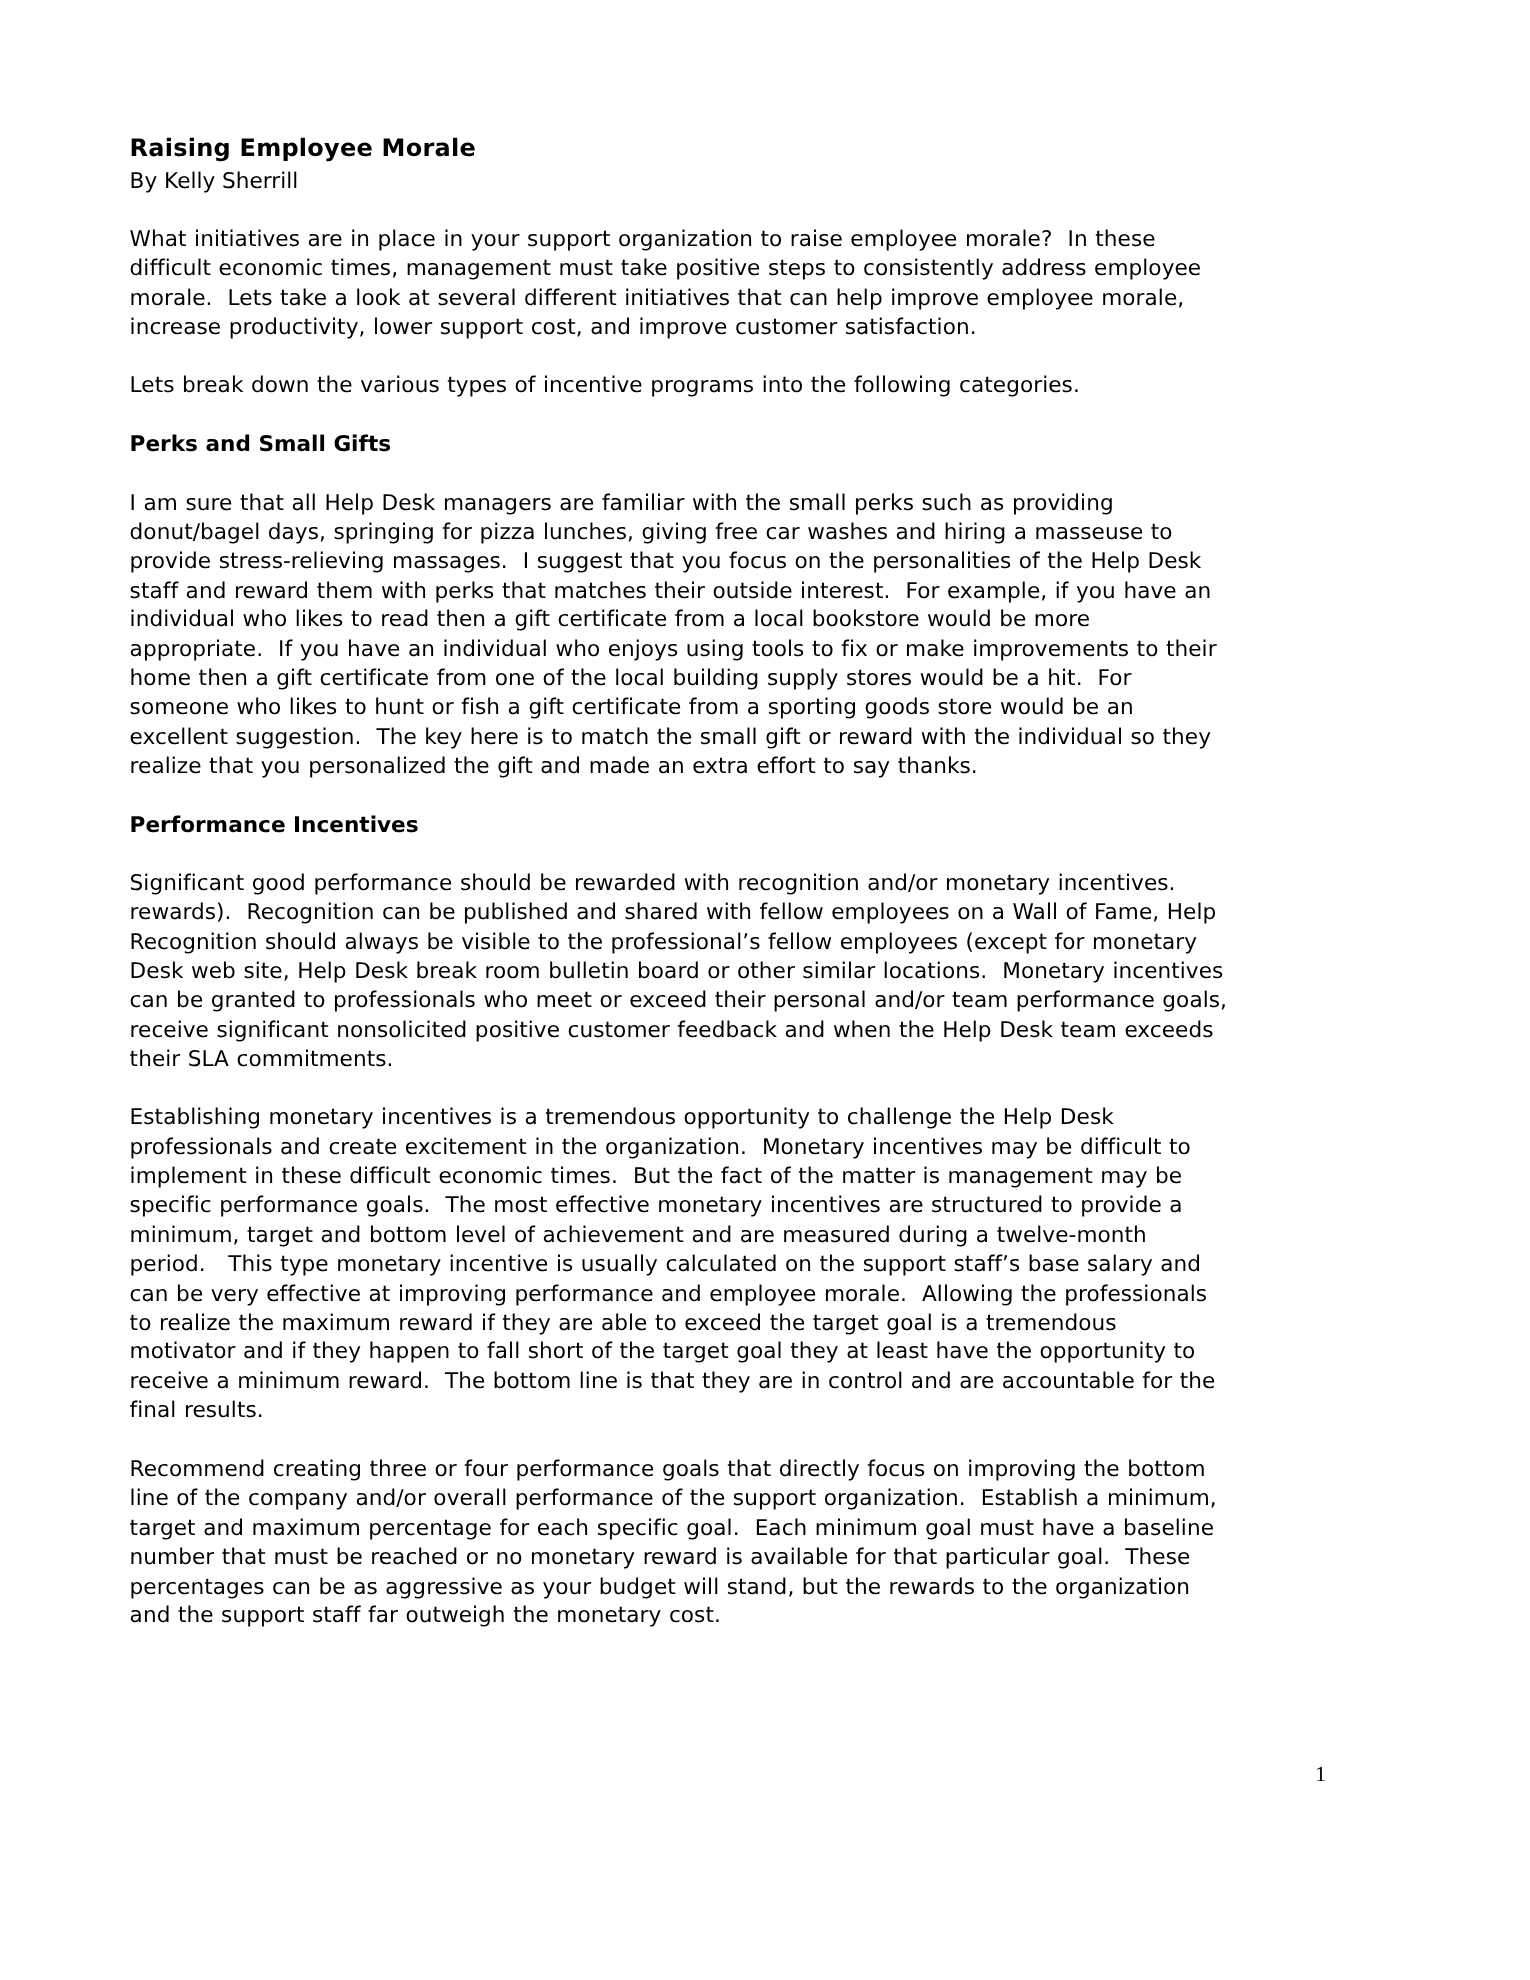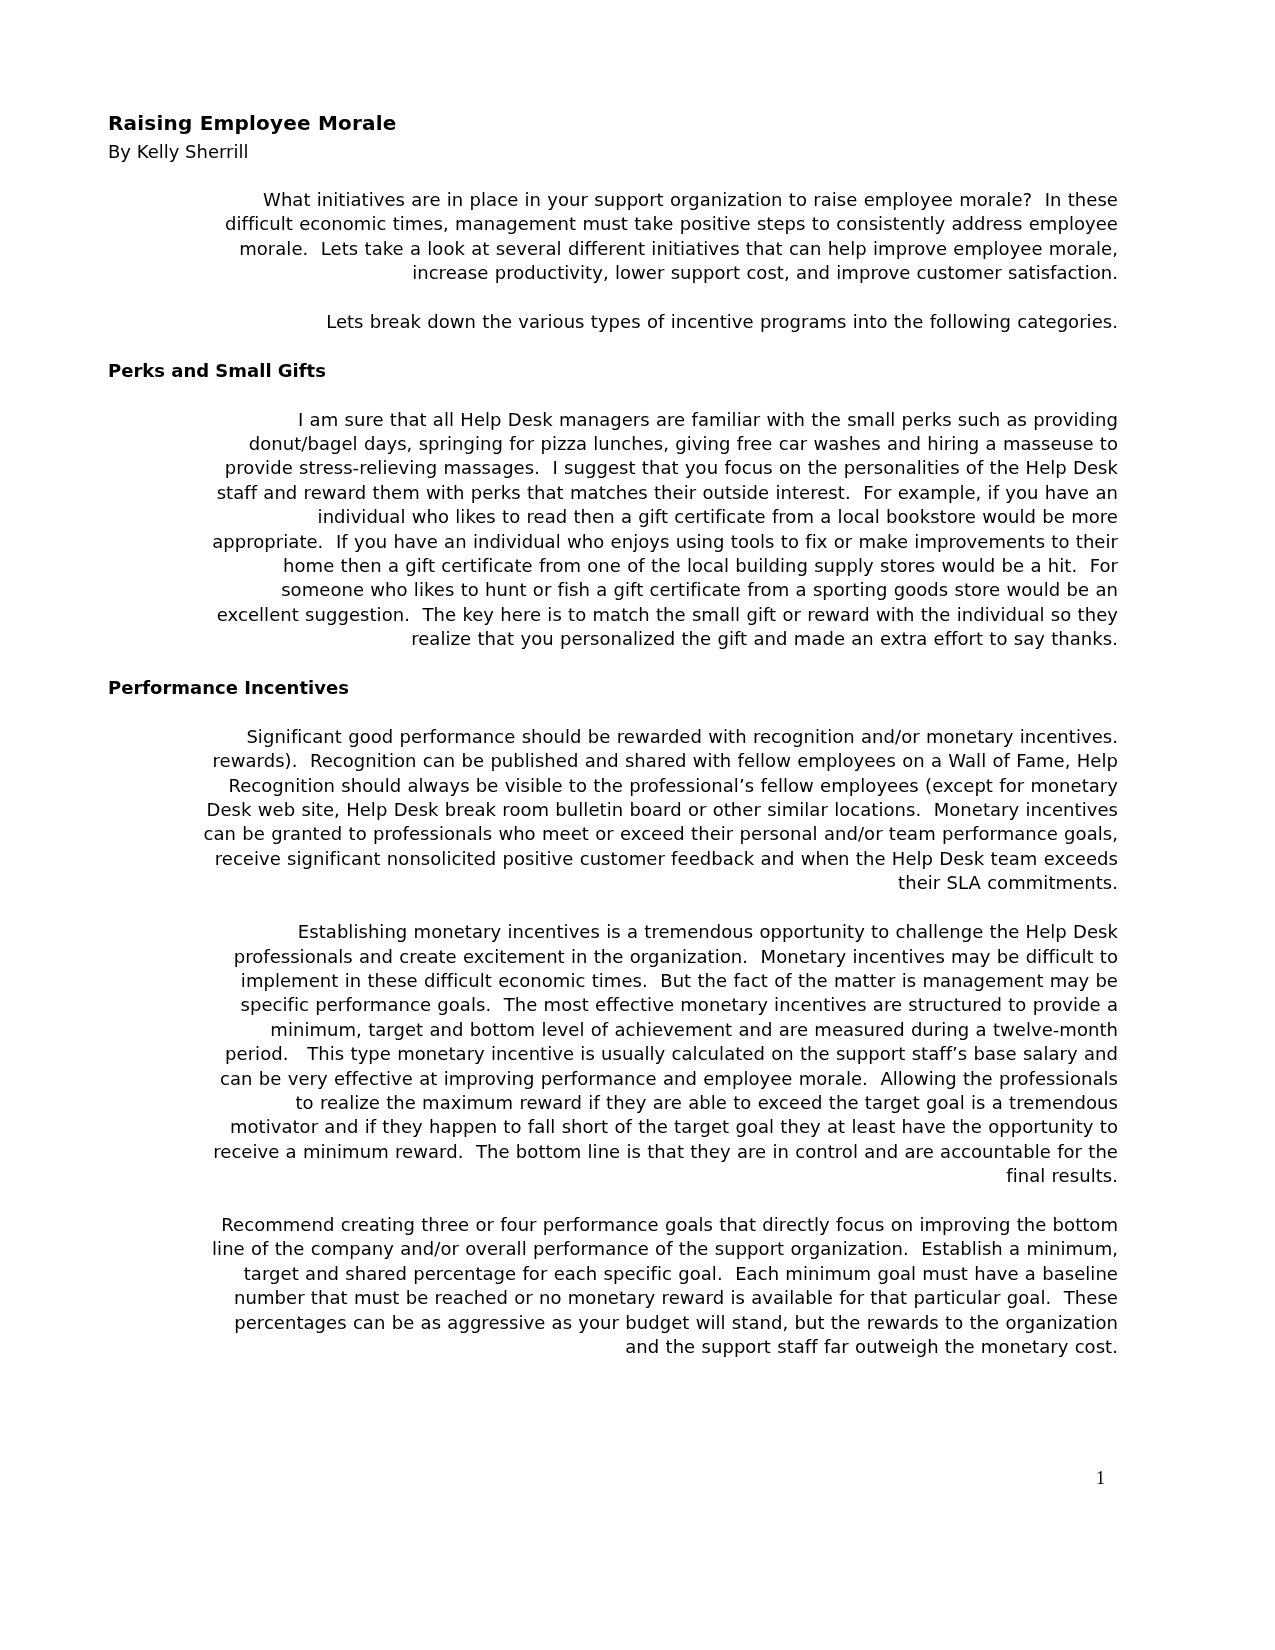--- a/index.html
+++ b/index.html
@@ -28,21 +28,20 @@
       font-size: 18px;
       line-height: 24px;
       margin: 0 0 24px 0;
     }
     .para {
       font-size: 18px;
       line-height: 24.4px;
       margin: 0 0 24.4px 0;
       word-spacing: 0.5px;
       letter-spacing: 0.05px;
-      text-align: right;
     }
     .para .line { display: block; white-space: pre; }
     .heading {
       font-size: 18px;
       font-weight: bold;
       line-height: 24.4px;
       margin: 0 0 24.4px 0;
     }
     .pagenum {
       position: absolute;
@@ -107,20 +106,20 @@
     <span class="line">can be very effective at improving performance and employee morale.  Allowing the professionals</span>
     <span class="line">to realize the maximum reward if they are able to exceed the target goal is a tremendous</span>
     <span class="line">motivator and if they happen to fall short of the target goal they at least have the opportunity to</span>
     <span class="line">receive a minimum reward.  The bottom line is that they are in control and are accountable for the</span>
     <span class="line">final results.</span>
   </p>
 
   <p class="para">
     <span class="line">Recommend creating three or four performance goals that directly focus on improving the bottom</span>
     <span class="line">line of the company and/or overall performance of the support organization.  Establish a minimum,</span>
-    <span class="line">target and shared percentage for each specific goal.  Each minimum goal must have a baseline</span>
+    <span class="line">target and maximum percentage for each specific goal.  Each minimum goal must have a baseline</span>
     <span class="line">number that must be reached or no monetary reward is available for that particular goal.  These</span>
     <span class="line">percentages can be as aggressive as your budget will stand, but the rewards to the organization</span>
     <span class="line">and the support staff far outweigh the monetary cost.</span>
   </p>
 </div>
 
 <div class="pagenum">1</div>
 
 </body></html>

